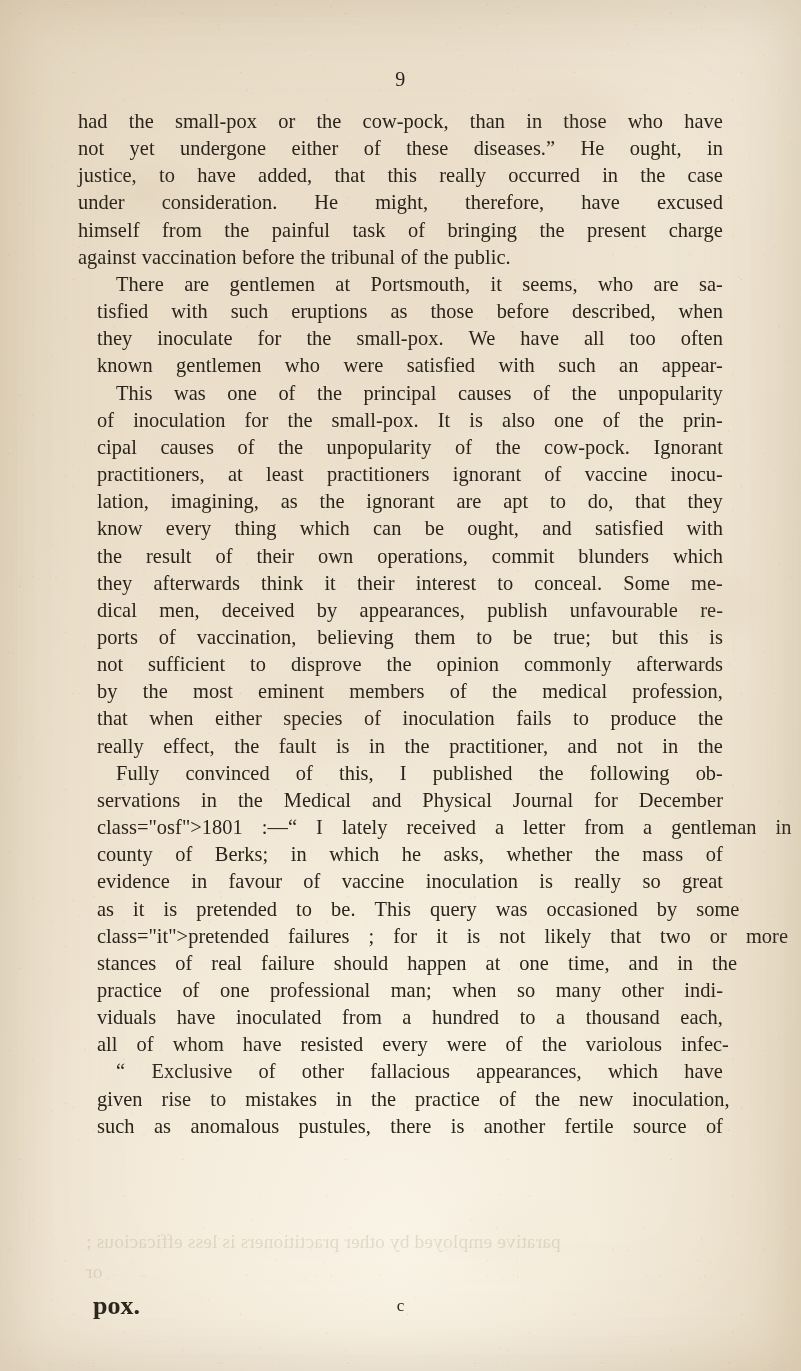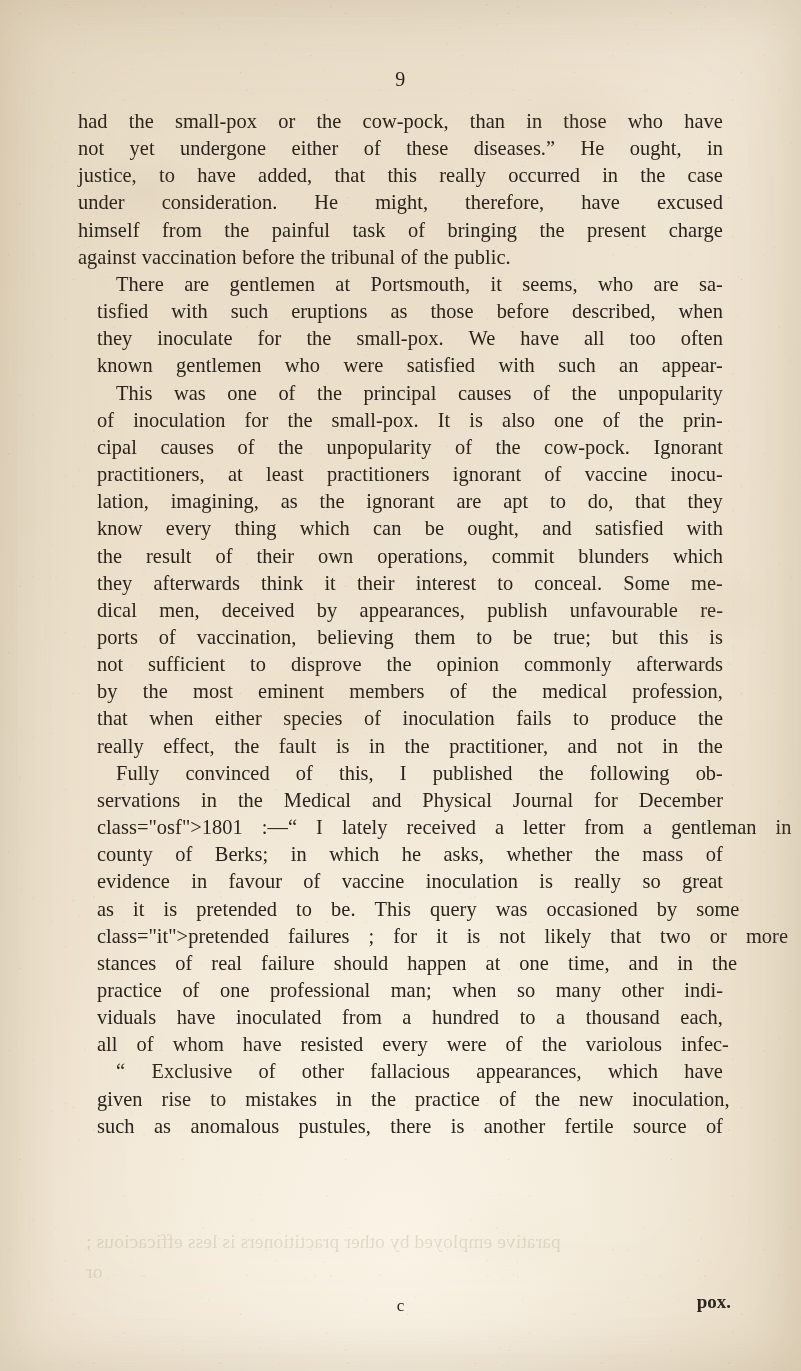--- a/index.html
+++ b/index.html
@@ -153,24 +153,24 @@
     left: 0;
     width: 645px;
     text-align: center;
     font-size: 17px;
     color: #2a241c;
   }
 
   .catchword {
     position: absolute;
     top: 1291px;
-    left: 8px;
-    width: 645px;
-    text-align: right;
-    font-size: 19px;
+    left: 15px;
+    width: 645px;
+    text-align: left;
+    font-size: 26px;
     color: #2a241c;
     font-weight: 600;
   }
 </style>
 </head>
 <body>
 
 <div id="page">
 
   <div id="content">

